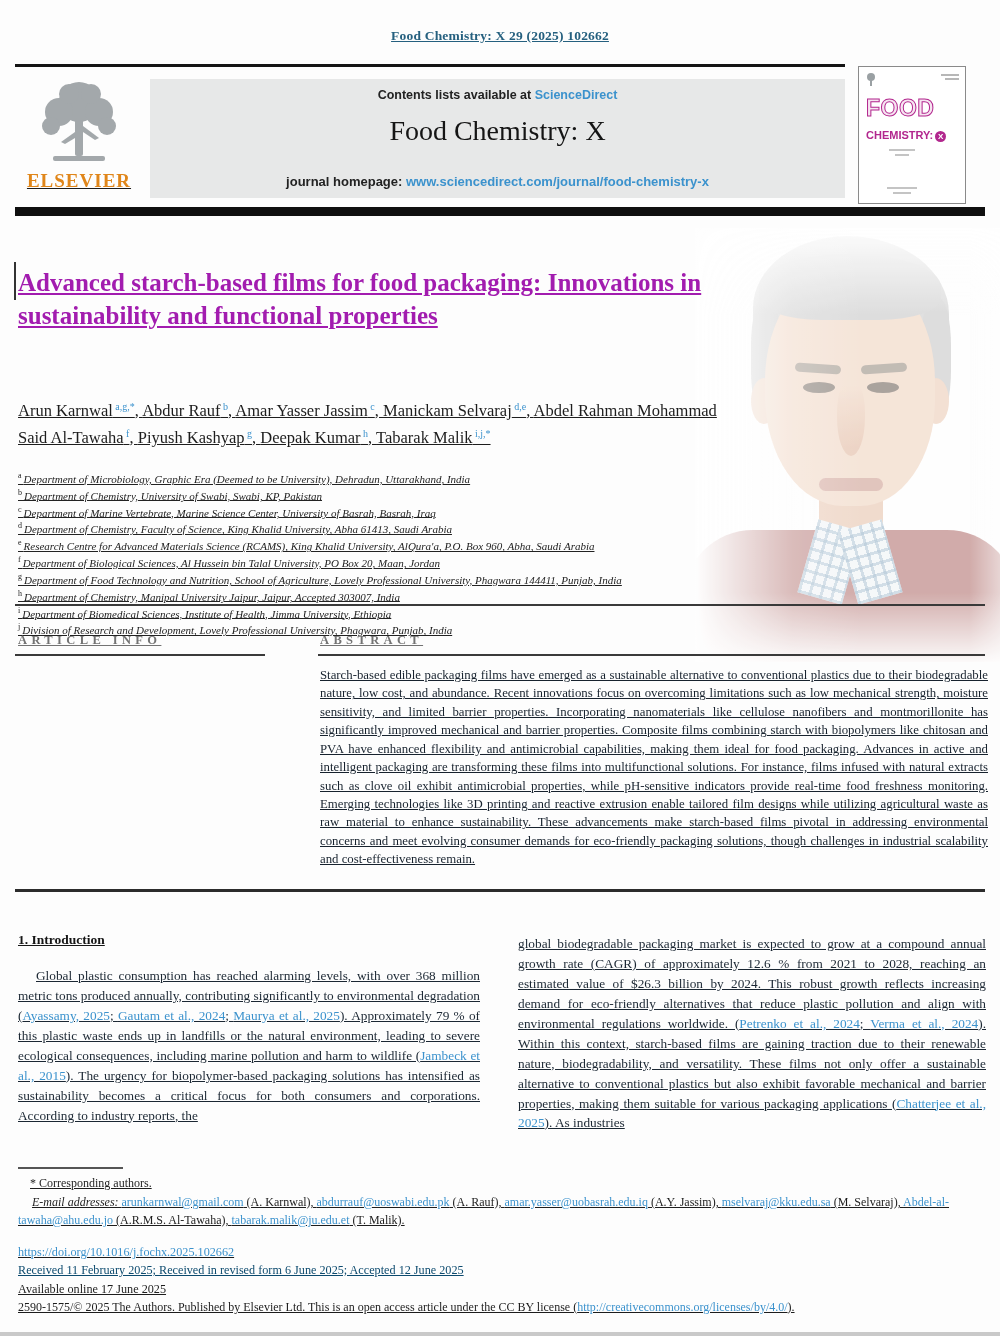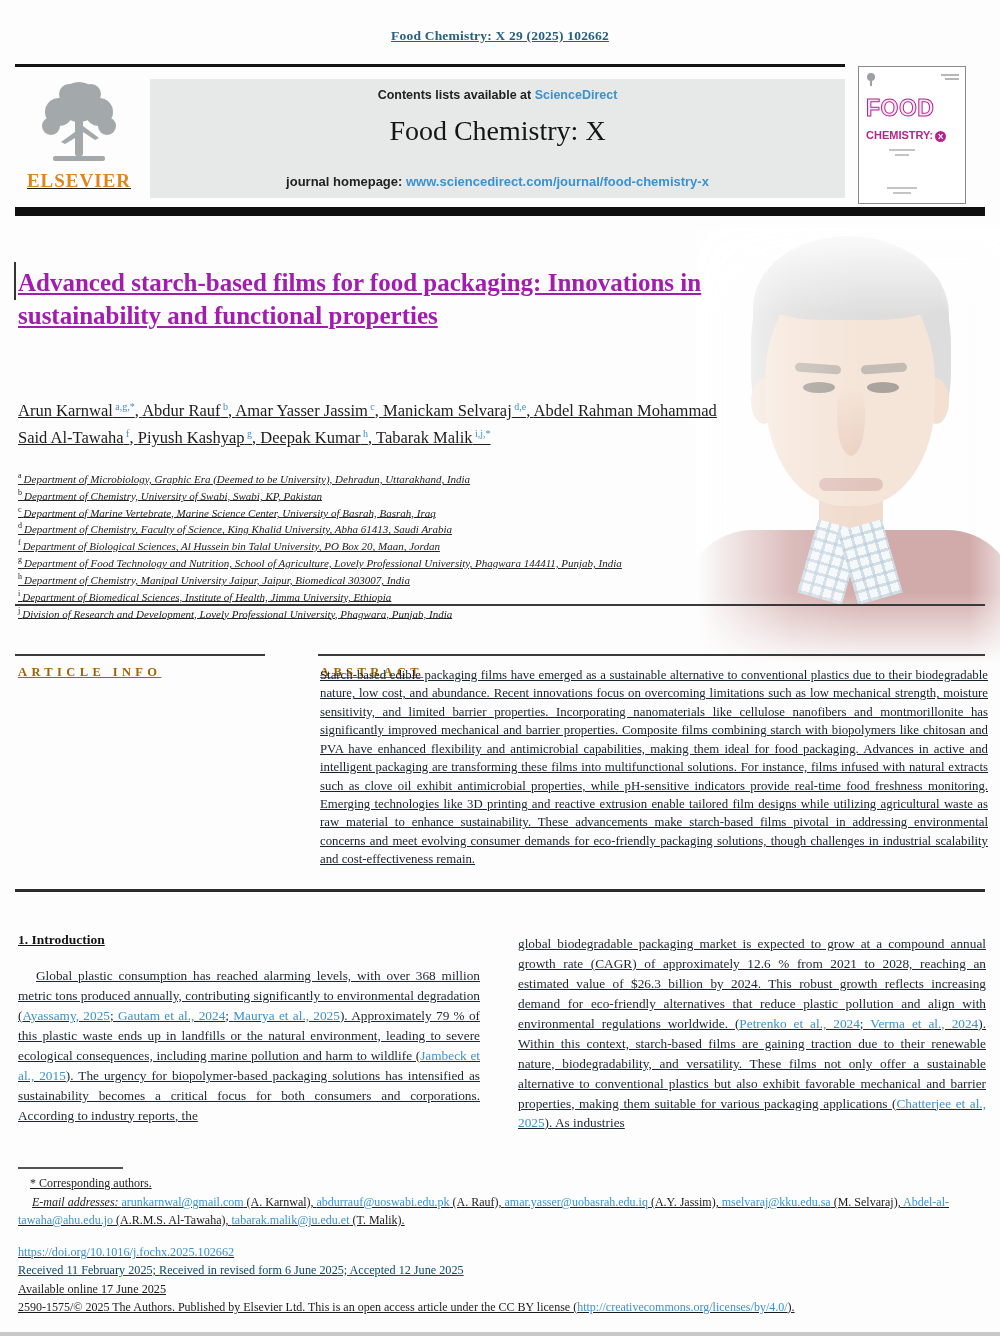--- a/index.html
+++ b/index.html
@@ -82,21 +82,21 @@
   .title-bar { top:262px; left:14px; width:2px; height:38px; background:#333; }
   .article-title { top:266px; left:18px; width:715px; font-size:25px; line-height:1.32; color:#a21caf; z-index:1; }
   .authors { top:350px; left:18px; width:700px; font-size:16.5px; line-height:1.62; color:#1d1d1d; z-index:1;margin-top:48px; }
   .author-sup { color:#3b92cd; font-size:10px; }
   .affiliations { top:434px; left:18px; width:740px; font-size:11px; font-style:italic;
     line-height:1.47; color:#222; z-index:1;margin-top:36px; }
   .affiliation-line sup { font-size:8px; font-style:normal; }
 
   
   .rule-mid { top:604px; left:15px; width:970px; height:2px; background:#3a3a3a; }
-  .section-heading { font-size:12.5px; font-weight:bold; letter-spacing:.35em; color:#a16207;margin-top:32px; }
+  .section-heading { font-size:12.5px; font-weight:bold; letter-spacing:.35em; color:#737373; }
   .article-info-heading { top:633px; left:18px; }
   .rule-info { top:654px; left:15px; width:250px; height:2px; background:#3a3a3a; }
   .keywords { top:666px; left:18px; width:260px; font-size:11.5px; line-height:1.55; color:#25323f; }
   .keywords-label { font-style:italic; }
   .abstract-heading { top:633px; left:320px; }
   .rule-abstract { top:654px; left:318px; width:667px; height:2px; background:#3a3a3a; }
   .abstract-text { top:666px; left:320px; width:668px; font-size:12.8px; line-height:1.44;
     text-align:justify; color:#17222e; z-index:1; }
   .rule-bottom-abs { top:889px; left:15px; width:970px; height:3px; background:#2c2c2c; }
 
@@ -201,23 +201,24 @@
   </div>
 
   <div class="abs title-bar"></div>
   <h1 class="abs article-title">Advanced starch-based films for food packaging: Innovations in sustainability and functional properties</h1>
   <div class="abs authors"><span><span>Arun Karnwal</span><sup class="author-sup"> a,g,*</sup></span>, <span><span>Abdur Rauf</span><sup class="author-sup"> b</sup></span>, <span><span>Amar Yasser Jassim</span><sup class="author-sup"> c</sup></span>, <span><span>Manickam Selvaraj</span><sup class="author-sup"> d,e</sup></span>, <span><span>Abdel Rahman Mohammad Said Al-Tawaha</span><sup class="author-sup"> f</sup></span>, <span><span>Piyush Kashyap</span><sup class="author-sup"> g</sup></span>, <span><span>Deepak Kumar</span><sup class="author-sup"> h</sup></span>, <span><span>Tabarak Malik</span><sup class="author-sup"> i,j,*</sup></span></div>
   <div class="abs affiliations">
       <div class="affiliation-line"><sup>a </sup><span>Department of Microbiology, Graphic Era (Deemed to be University), Dehradun, Uttarakhand, India</span></div>
       <div class="affiliation-line"><sup>b </sup><span>Department of Chemistry, University of Swabi, Swabi, KP, Pakistan</span></div>
       <div class="affiliation-line"><sup>c </sup><span>Department of Marine Vertebrate, Marine Science Center, University of Basrah, Basrah, Iraq</span></div>
       <div class="affiliation-line"><sup>d </sup><span>Department of Chemistry, Faculty of Science, King Khalid University, Abha 61413, Saudi Arabia</span></div>
+      <div class="affiliation-line"><sup>e </sup><span>Research Centre for Advanced Materials Science (RCAMS), King Khalid University, AlQura'a, P.O. Box 960, Abha, Saudi Arabia</span></div>
       <div class="affiliation-line"><sup>f </sup><span>Department of Biological Sciences, Al Hussein bin Talal University, PO Box 20, Maan, Jordan</span></div>
       <div class="affiliation-line"><sup>g </sup><span>Department of Food Technology and Nutrition, School of Agriculture, Lovely Professional University, Phagwara 144411, Punjab, India</span></div>
-      <div class="affiliation-line"><sup>h </sup><span>Department of Chemistry, Manipal University Jaipur, Jaipur, Biomedical 303007, India</span></div>
+      <div class="affiliation-line"><sup>h </sup><span>Department of Chemistry, Manipal University Jaipur, Jaipur, Accepted 303007, India</span></div>
       <div class="affiliation-line"><sup>i </sup><span>Department of Biomedical Sciences, Institute of Health, Jimma University, Ethiopia</span></div>
       <div class="affiliation-line"><sup>j </sup><span>Division of Research and Development, Lovely Professional University, Phagwara, Punjab, India</span></div>
     </div>
 
   <div class="abs rule-mid"></div>
   <div class="abs section-heading article-info-heading">ARTICLE INFO</div>
   <div class="abs rule-info"></div>
 
   <div class="abs section-heading abstract-heading">ABSTRACT</div>
   <div class="abs rule-abstract"></div>

